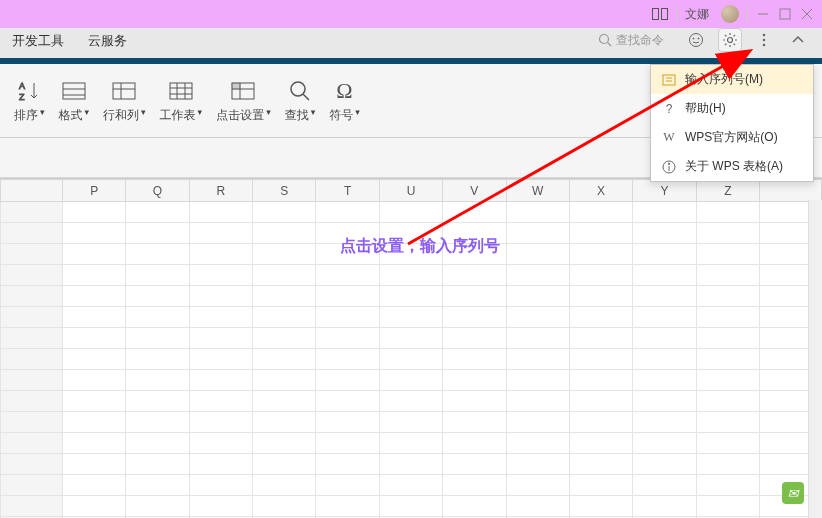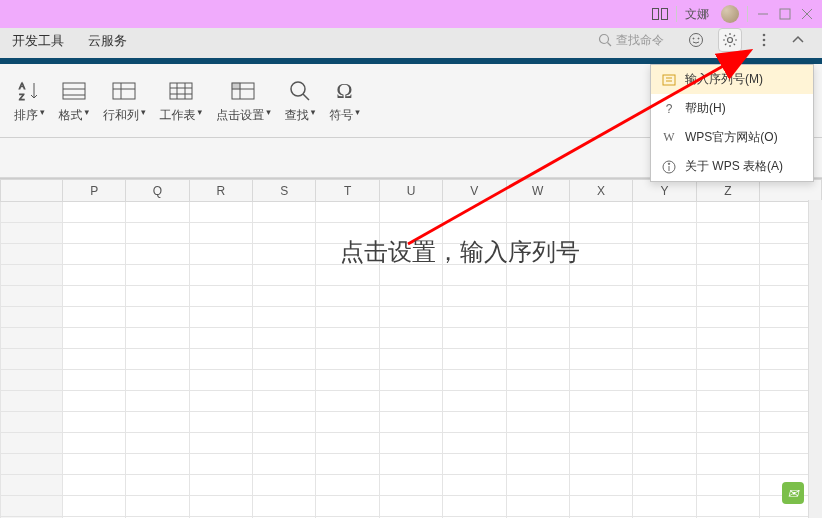--- a/index.html
+++ b/index.html
@@ -31,21 +31,21 @@
   .grid th { background: #f5f5f5; font-weight: normal; font-size: 12px; color: #555; height: 22px; border: 1px solid #d8d8d8; min-width: 62px; }
   .grid td { border: 1px solid #e4e4e4; height: 21px; }
   .rownum { background:#f5f5f5; }
 
   .dropdown { position: absolute; top: 64px; right: 8px; width: 164px; background: #fff; border: 1px solid #c4c4c4; box-shadow: 0 3px 8px rgba(0,0,0,0.15); }
   .dd-item { display: flex; align-items: center; gap: 8px; padding: 6px 10px; font-size: 12px; color: #333; }
   .dd-item.hl { background: #fff4d6; }
   .dd-icon { width: 16px; height: 16px; color:#666; display:flex; align-items:center; justify-content:center; }
   .dd-icon.gold { color: #d4a020; }
 
-  .annot { position: absolute; top: 236px; left: 340px; font-size: 24px; color: #404040; }
+  .annot { position: absolute; top: 236px; left: 340px; font-size: 16px; color: #8b5cf6; font-weight: bold; }
   .arrow { position: absolute; pointer-events: none; }
   .scrollbar { position:absolute; right:0; top:200px; width:14px; bottom:0; background:#f0f0f0; border-left:1px solid #ddd; }
 
   .watermark { position: absolute; right: 18px; bottom: 14px; display: flex; align-items: center; gap: 6px; font-size: 14px; color: #888; font-style: italic; }
   .wm-icon { width:22px; height:22px; border-radius:4px; background:#7bbf4a; display:flex; align-items:center; justify-content:center; color:#fff; font-size:13px; }
 </style>
 </head>
 <body>
 
 <div class="titlebar">

